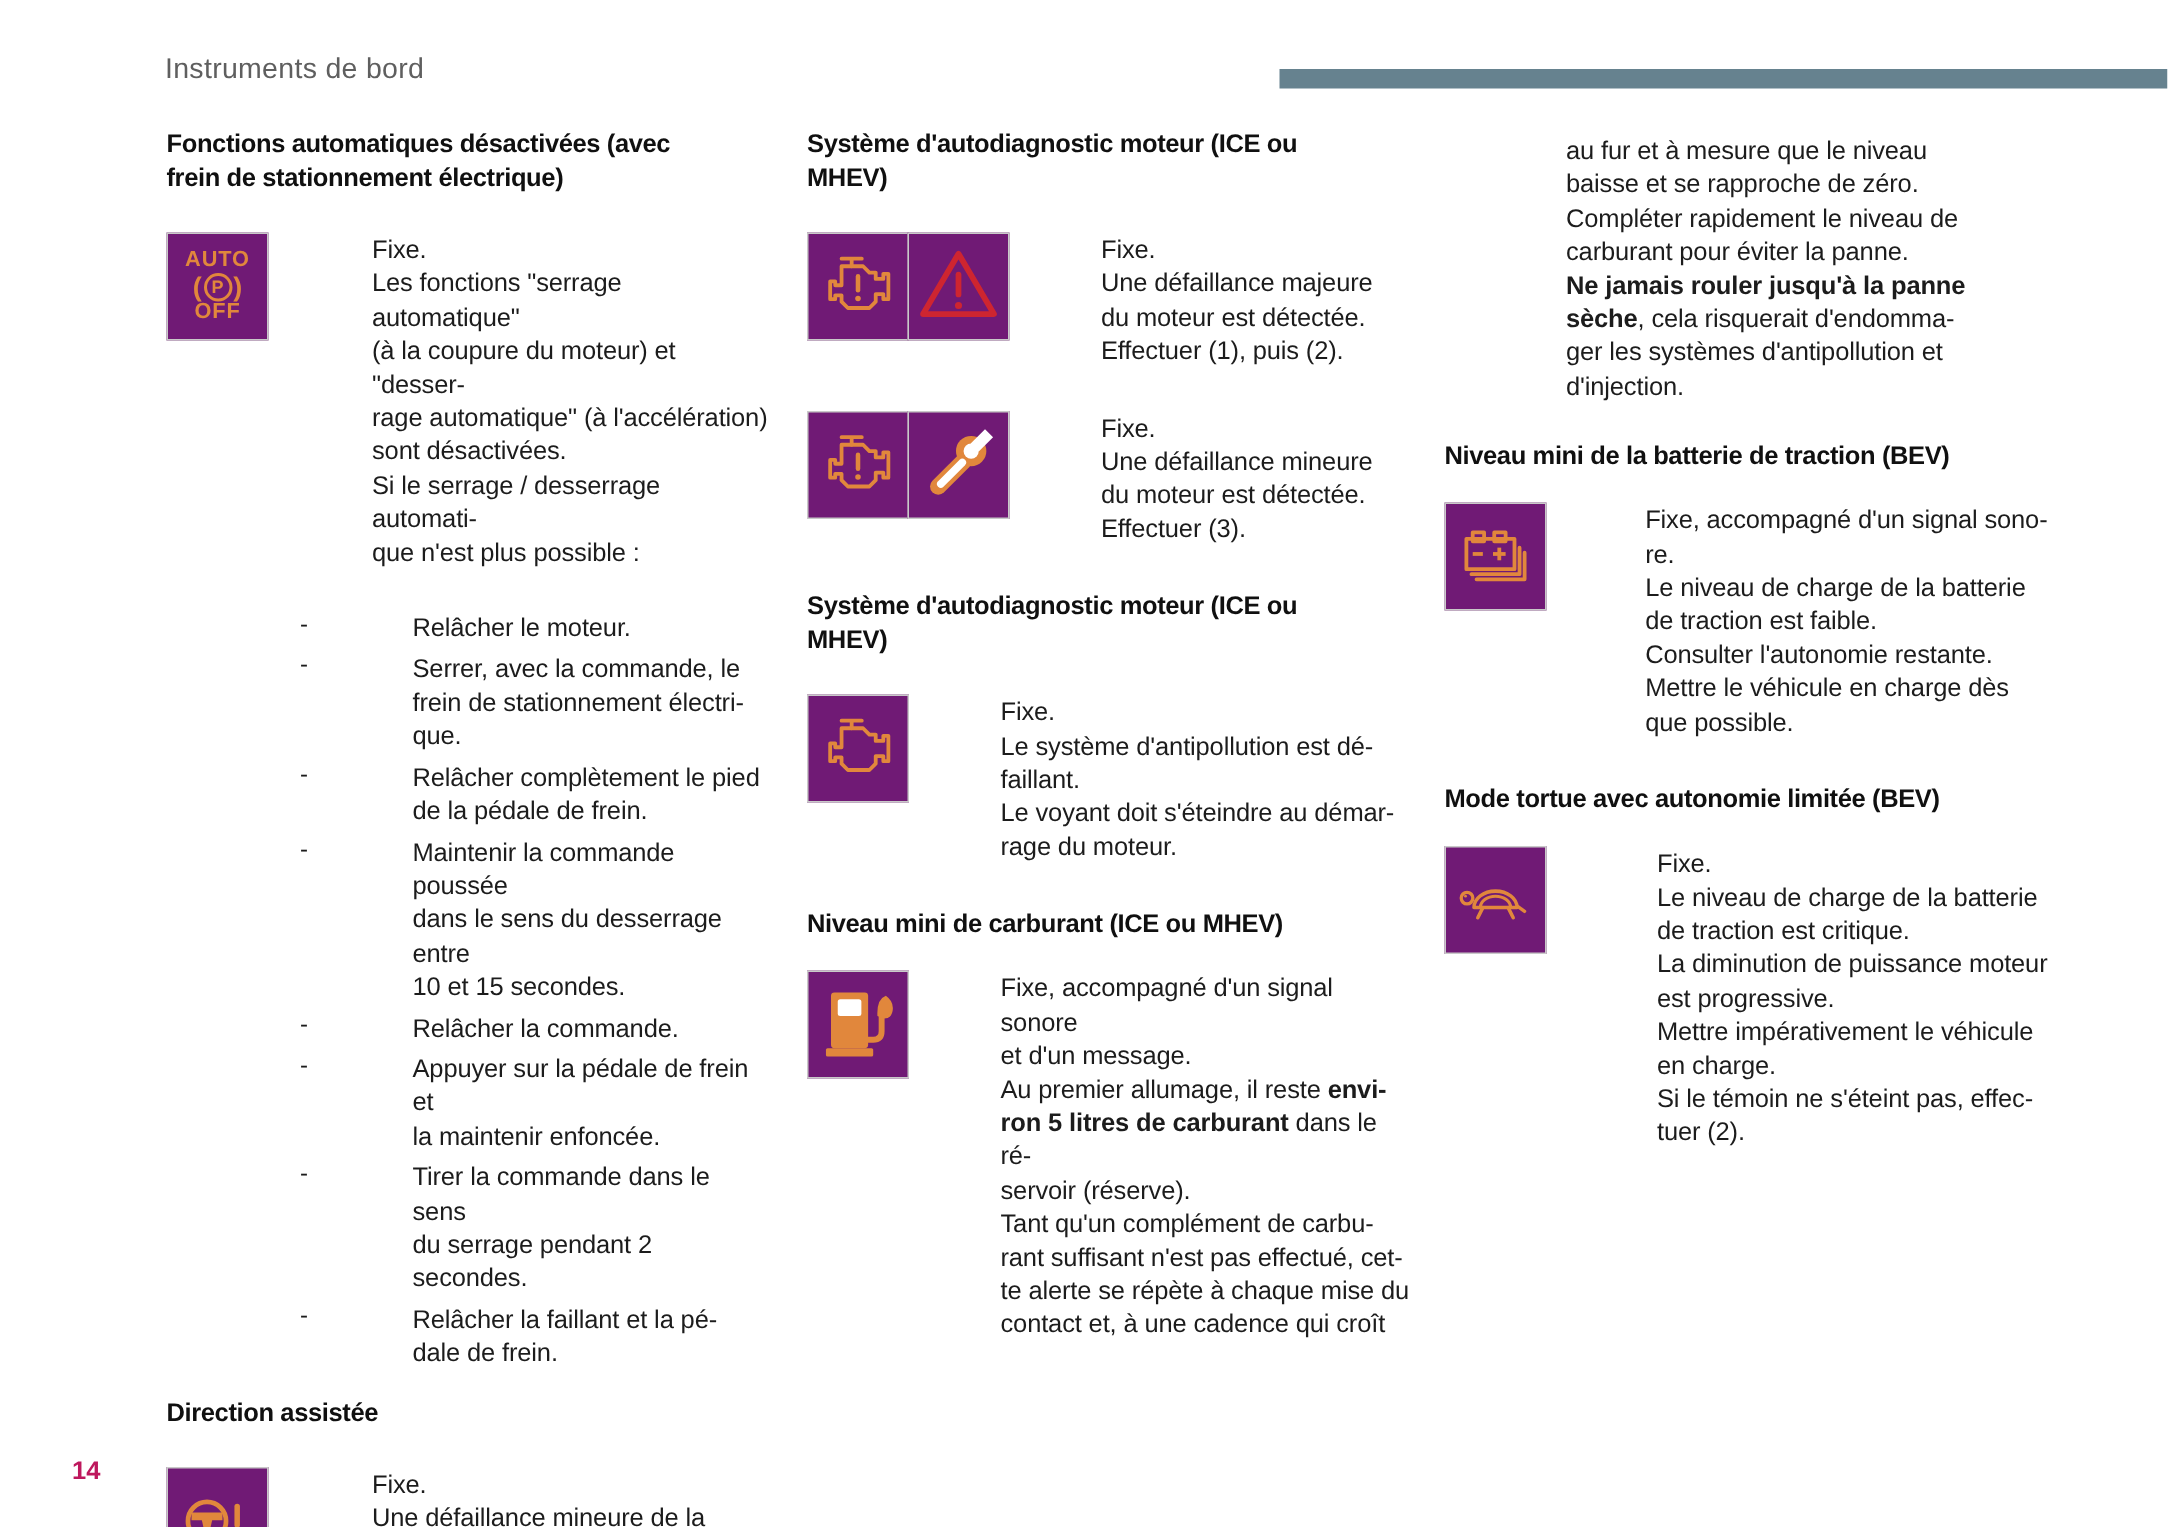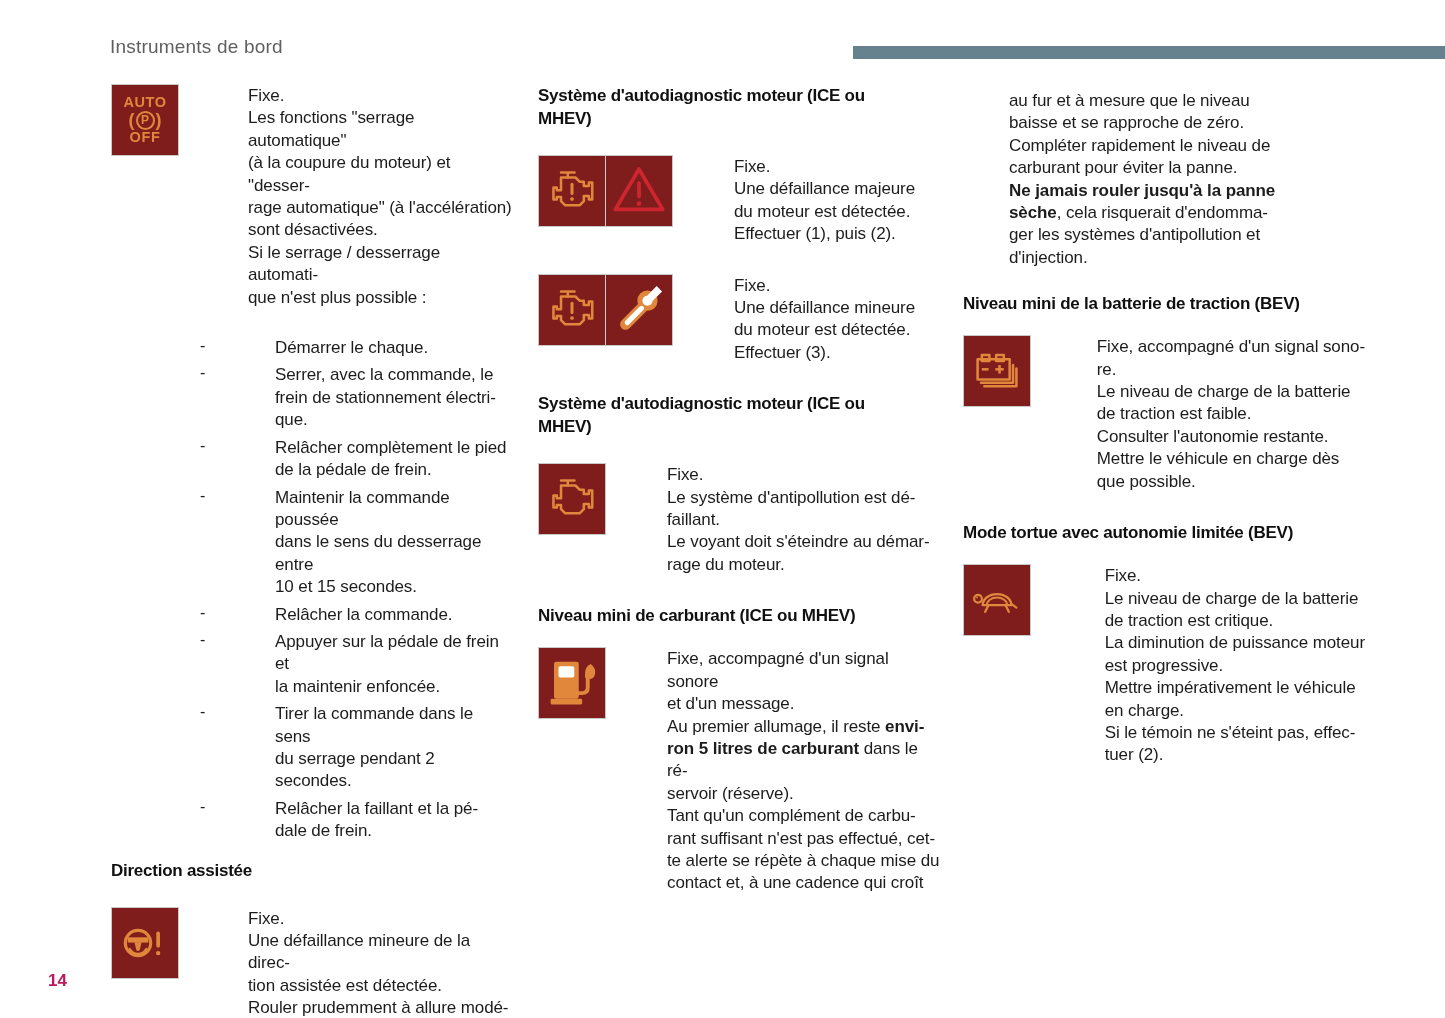--- a/index.html
+++ b/index.html
@@ -39,51 +39,53 @@
     white-space:pre-line; color:#1c1c1c;margin-left:48px;
   }
   .row { display:flex; align-items:flex-start; margin-bottom:28px; }
   .row .txt { padding-top:1px; }
   #col1 .row { gap:21px; }
   #col2 .row { gap:13px; }
   #col3 .row { gap:13px;justify-content:space-between; }
   .ipair { display:flex; flex-shrink:0; }
   .ipair .ibox + .ibox { margin-left:-1px; }
   .ibox {
-    width:68px; height:72px; border:1px solid #c9c9c9; background:#7f1d1d;
+    width:68px; height:72px; border:1px solid #c9c9c9; background:#701a75;
     display:flex; align-items:center; justify-content:center; flex-shrink:0;
   }
   .o { fill:none; stroke:#E1873C; stroke-width:3; stroke-linejoin:round; stroke-linecap:round; }
   .ofill { fill:#E1873C; stroke:none; }
   .r { fill:none; stroke:#CE2530; stroke-width:4.4; stroke-linejoin:round; stroke-linecap:round; }
   .rfill { fill:#CE2530; stroke:none; }
 
   .apo { flex-direction:column; color:#E1873C; font-weight:bold; line-height:1.05; }
   .apo-line { font-size:14.5px; letter-spacing:0.6px; }
   .apo-mid { display:flex; align-items:center; font-size:18px; }
   .apo-p {
     width:19px; height:19px; border:2px solid #E1873C; border-radius:50%;
     font-size:12px; display:flex; align-items:center; justify-content:center; margin:0 1px;
   }
 
   ul.steps { list-style:none; margin:9px 0 16px 0; }
   ul.steps li { display:flex; padding-left:89px; margin-bottom:5px; }
   ul.steps .dash { width:27px; flex-shrink:0; }
   .mt { }
-  .indent { margin-left:46px; margin-bottom:23px; }
+  .indent { margin-left:81px; margin-bottom:23px; }
   b { font-weight:bold; }
 </style>
 </head>
 <body>
 
 <div class="crumb">Instruments de bord</div>
 <div class="accent-bar"></div>
 <div class="pagenum">14</div>
 
 <div class="col" id="col1">
+  <div class="h">Fonctions automatiques désactivées (avec
+frein de stationnement électrique)</div>
 
   <div class="row">
     <div class="ibox apo">
       <div class="apo-line">AUTO</div>
       <div class="apo-mid">
         <span>(</span>
         <span class="apo-p">P</span>
         <span>)</span>
       </div>
       <div class="apo-line">OFF</div>
@@ -93,21 +95,21 @@
 (à la coupure du moteur) et "desser-
 rage automatique" (à l'accélération)
 sont désactivées.
 Si le serrage / desserrage automati-
 que n'est plus possible :</div>
   </div>
 
   <ul class="steps">
     <li>
         <span class="dash">-</span>
-        <span class="txt">Démarrer le chaque.</span>
+        <span class="txt">Relâcher le moteur.</span>
       </li>
     <li>
         <span class="dash">-</span>
         <span class="txt">Serrer, avec la commande, le
 frein de stationnement électri-
 que.</span>
       </li>
     <li>
         <span class="dash">-</span>
         <span class="txt">Relâcher complètement le pied

